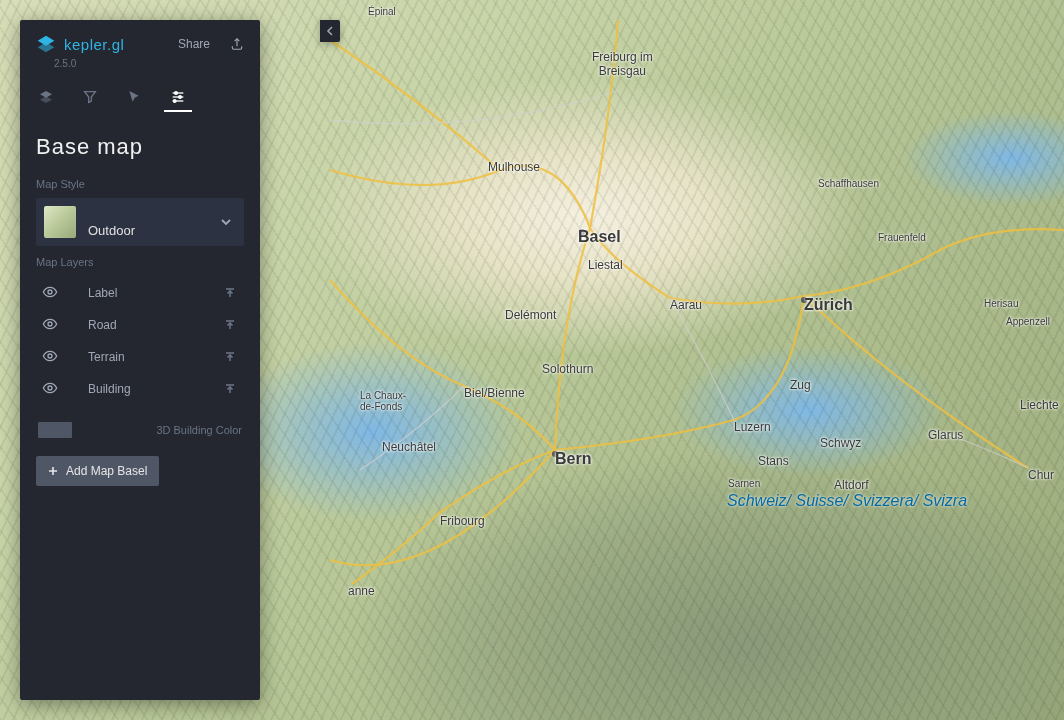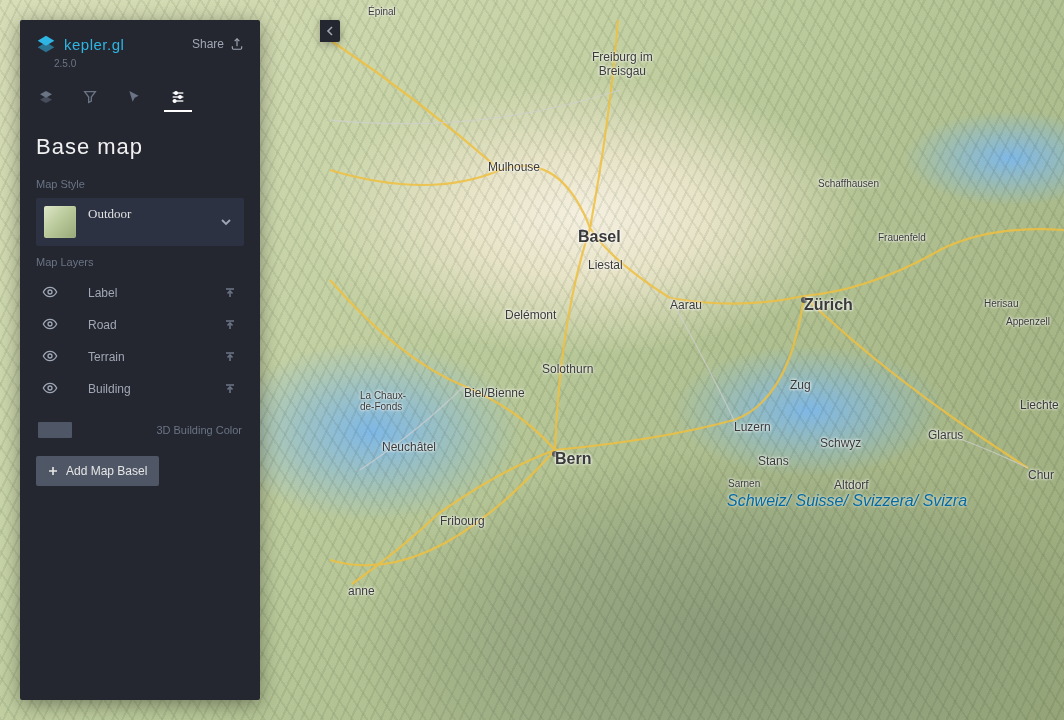--- a/index.html
+++ b/index.html
@@ -35,33 +35,33 @@
   .sidebar {
     position: absolute; left: 20px; top: 20px; width: 240px; height: 680px;
     background: #242730; color: #a0a7b4; border-radius: 2px;
     box-shadow: 0 4px 20px rgba(0,0,0,0.4);
     display: flex; flex-direction: column;
   }
   .sb-header { display: flex; align-items: center; justify-content: space-between; padding: 14px 16px 4px 16px; }
   .brand { display: flex; align-items: center; gap: 8px; }
   .brand-name { color: #2FB5E3; font-size: 15px; font-weight: 500; letter-spacing: 0.5px; }
   .version { font-size: 10px; color: #6A7485; margin: 0 0 0 34px; }
-  .share { display: flex; align-items: center; gap: 6px; color: #a0a7b4; font-size: 12px; cursor: pointer; }
+  .share { display: flex; align-items: center; gap: 20px; color: #a0a7b4; font-size: 12px; cursor: pointer; }
   .tabs { display: flex; gap: 24px; padding: 14px 16px 0 16px; border-bottom: 1px solid rgba(0,0,0,0); }
   .tab-btn { width: 20px; height: 28px; display: flex; align-items: center; justify-content: center; cursor: pointer; color: #6A7485; position: relative; }
   .tab-btn.active { color: #fff; }
   .tab-btn.active::after { content: ""; position: absolute; left: -4px; right: -4px; bottom: -1px; height: 2px; background: #fff; }
   .panel { padding: 22px 16px 16px 16px; flex: 1; overflow: auto; }
   .panel-title { font-family: "Segoe UI", sans-serif; font-size: 22px; font-weight: 300; color: #f0f0f0; letter-spacing: 1px; margin-bottom: 18px; }
   .section-label { font-size: 11px; color: #6A7485; margin: 10px 0 8px 0; }
   .style-select {
     display: flex; align-items: center; justify-content: space-between; padding: 8px 12px 8px 8px;
     background: #2c3242; border-radius: 2px; cursor: pointer;
   }
-  .style-select .left { display: flex; align-items: flex-start; gap: 12px; font-family: Liberation Serif, serif; }
+  .style-select .left { display: flex; align-items: flex-end; gap: 12px; }
   .style-thumb { width: 32px; height: 32px; border-radius: 2px; background: linear-gradient(135deg,#dde6c8,#b8c898,#98a878); box-shadow: inset 0 0 0 1px rgba(255,255,255,0.06); }
   .style-name { color: #e0e0e0; font-size: 13px; }
   .layers { margin-top: 6px; }
   .layer-row { display: flex; align-items: center; justify-content: space-between; padding: 8px 6px; font-size: 12px; color: #a0a7b4; }
   .layer-row .lr-left { display: flex; align-items: flex-end; gap: 30px; }
   .eye, .arrow-up { width: 16px; height: 16px; display: inline-flex; align-items: center; justify-content: center; color: #6A7485; cursor: pointer; }
   .building-color { display: flex; align-items: center; justify-content: space-between; margin-top: 18px; padding: 0 2px; }
   .color-swatch { width: 34px; height: 16px; background: #4f5766; border-radius: 1px; cursor: pointer; }
   .bc-label { font-size: 11px; color: #6A7485; }
   .add-style-btn {

